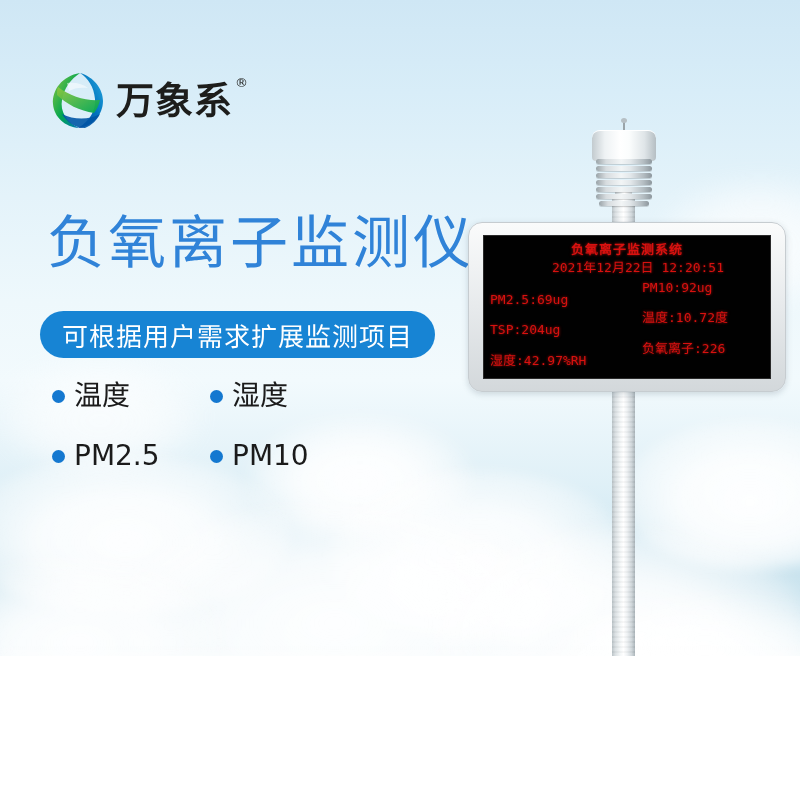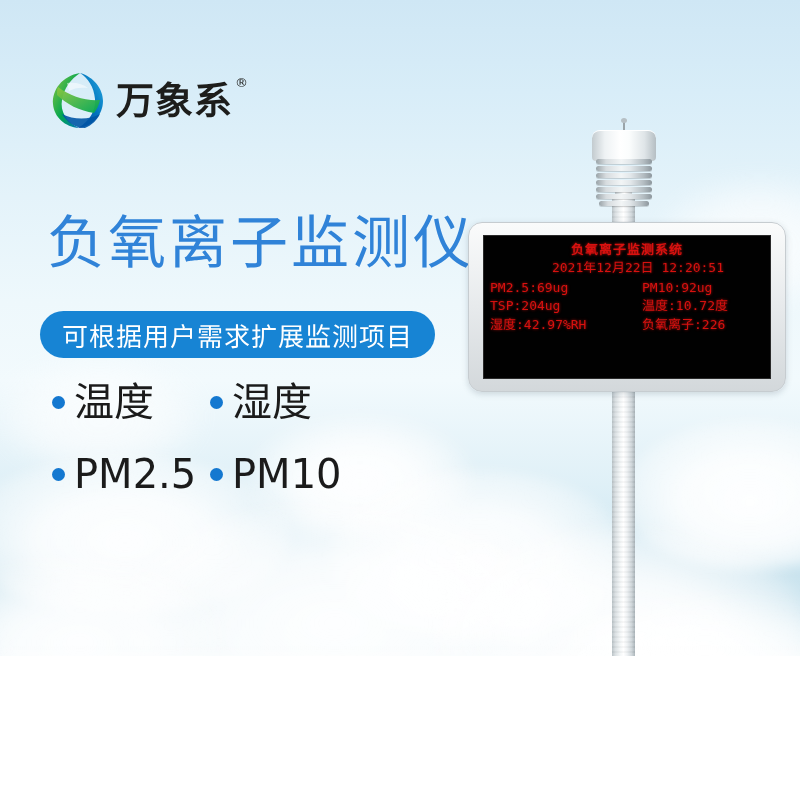--- a/index.html
+++ b/index.html
@@ -155,21 +155,21 @@
   }
 
   
   .features {
     position:absolute; left:52px; top:382px;
     width:330px;
   }
   .feat-row { display:flex; margin-bottom:32px; }
   .feat {
     display:flex; align-items:center; gap:9px;
-    font-size:40px; color:#1b1b1b; line-height:1;
+    font-size:28px; color:#1b1b1b; line-height:1;
     white-space:nowrap;
     font-family:"DejaVu Sans","Liberation Sans",sans-serif;
   }
   .feat.col1 { width:158px; }
   .dot {
     width:13px; height:13px; border-radius:50%;
     background:#1478d0; flex:0 0 auto;
   }
 
   
@@ -256,21 +256,21 @@
     font-size:13px;
     line-height:1.42;
     letter-spacing:0px;
     text-shadow: 0 0 3px rgba(224,24,20,0.75);
     white-space:nowrap;
   }
   .led-title { text-align:center; font-weight:bold; letter-spacing:1px; }
   .led-datetime { text-align:center; padding-left:22px; }
   .led-grid { margin-top:1px; }
   .led-line { display:flex; }
-  .led-cell-a { width:152px; }
+  .led-cell-a { width:152px;margin-top:12px; }
   .led-cell-b { width:auto; }
 
   
   .base { position:absolute; left:566px; top:752px; width:116px; height:36px; pointer-events:auto;}
   .base-plate {
     position:absolute; left:0; top:20px; width:116px; height:13px;
     background: linear-gradient(to bottom,#e6eaec 0%, #c7cfd3 45%, #9ea8ad 100%);
     border-radius: 3px/5px;
     box-shadow:0 2px 4px rgba(60,80,95,0.25);
   }

